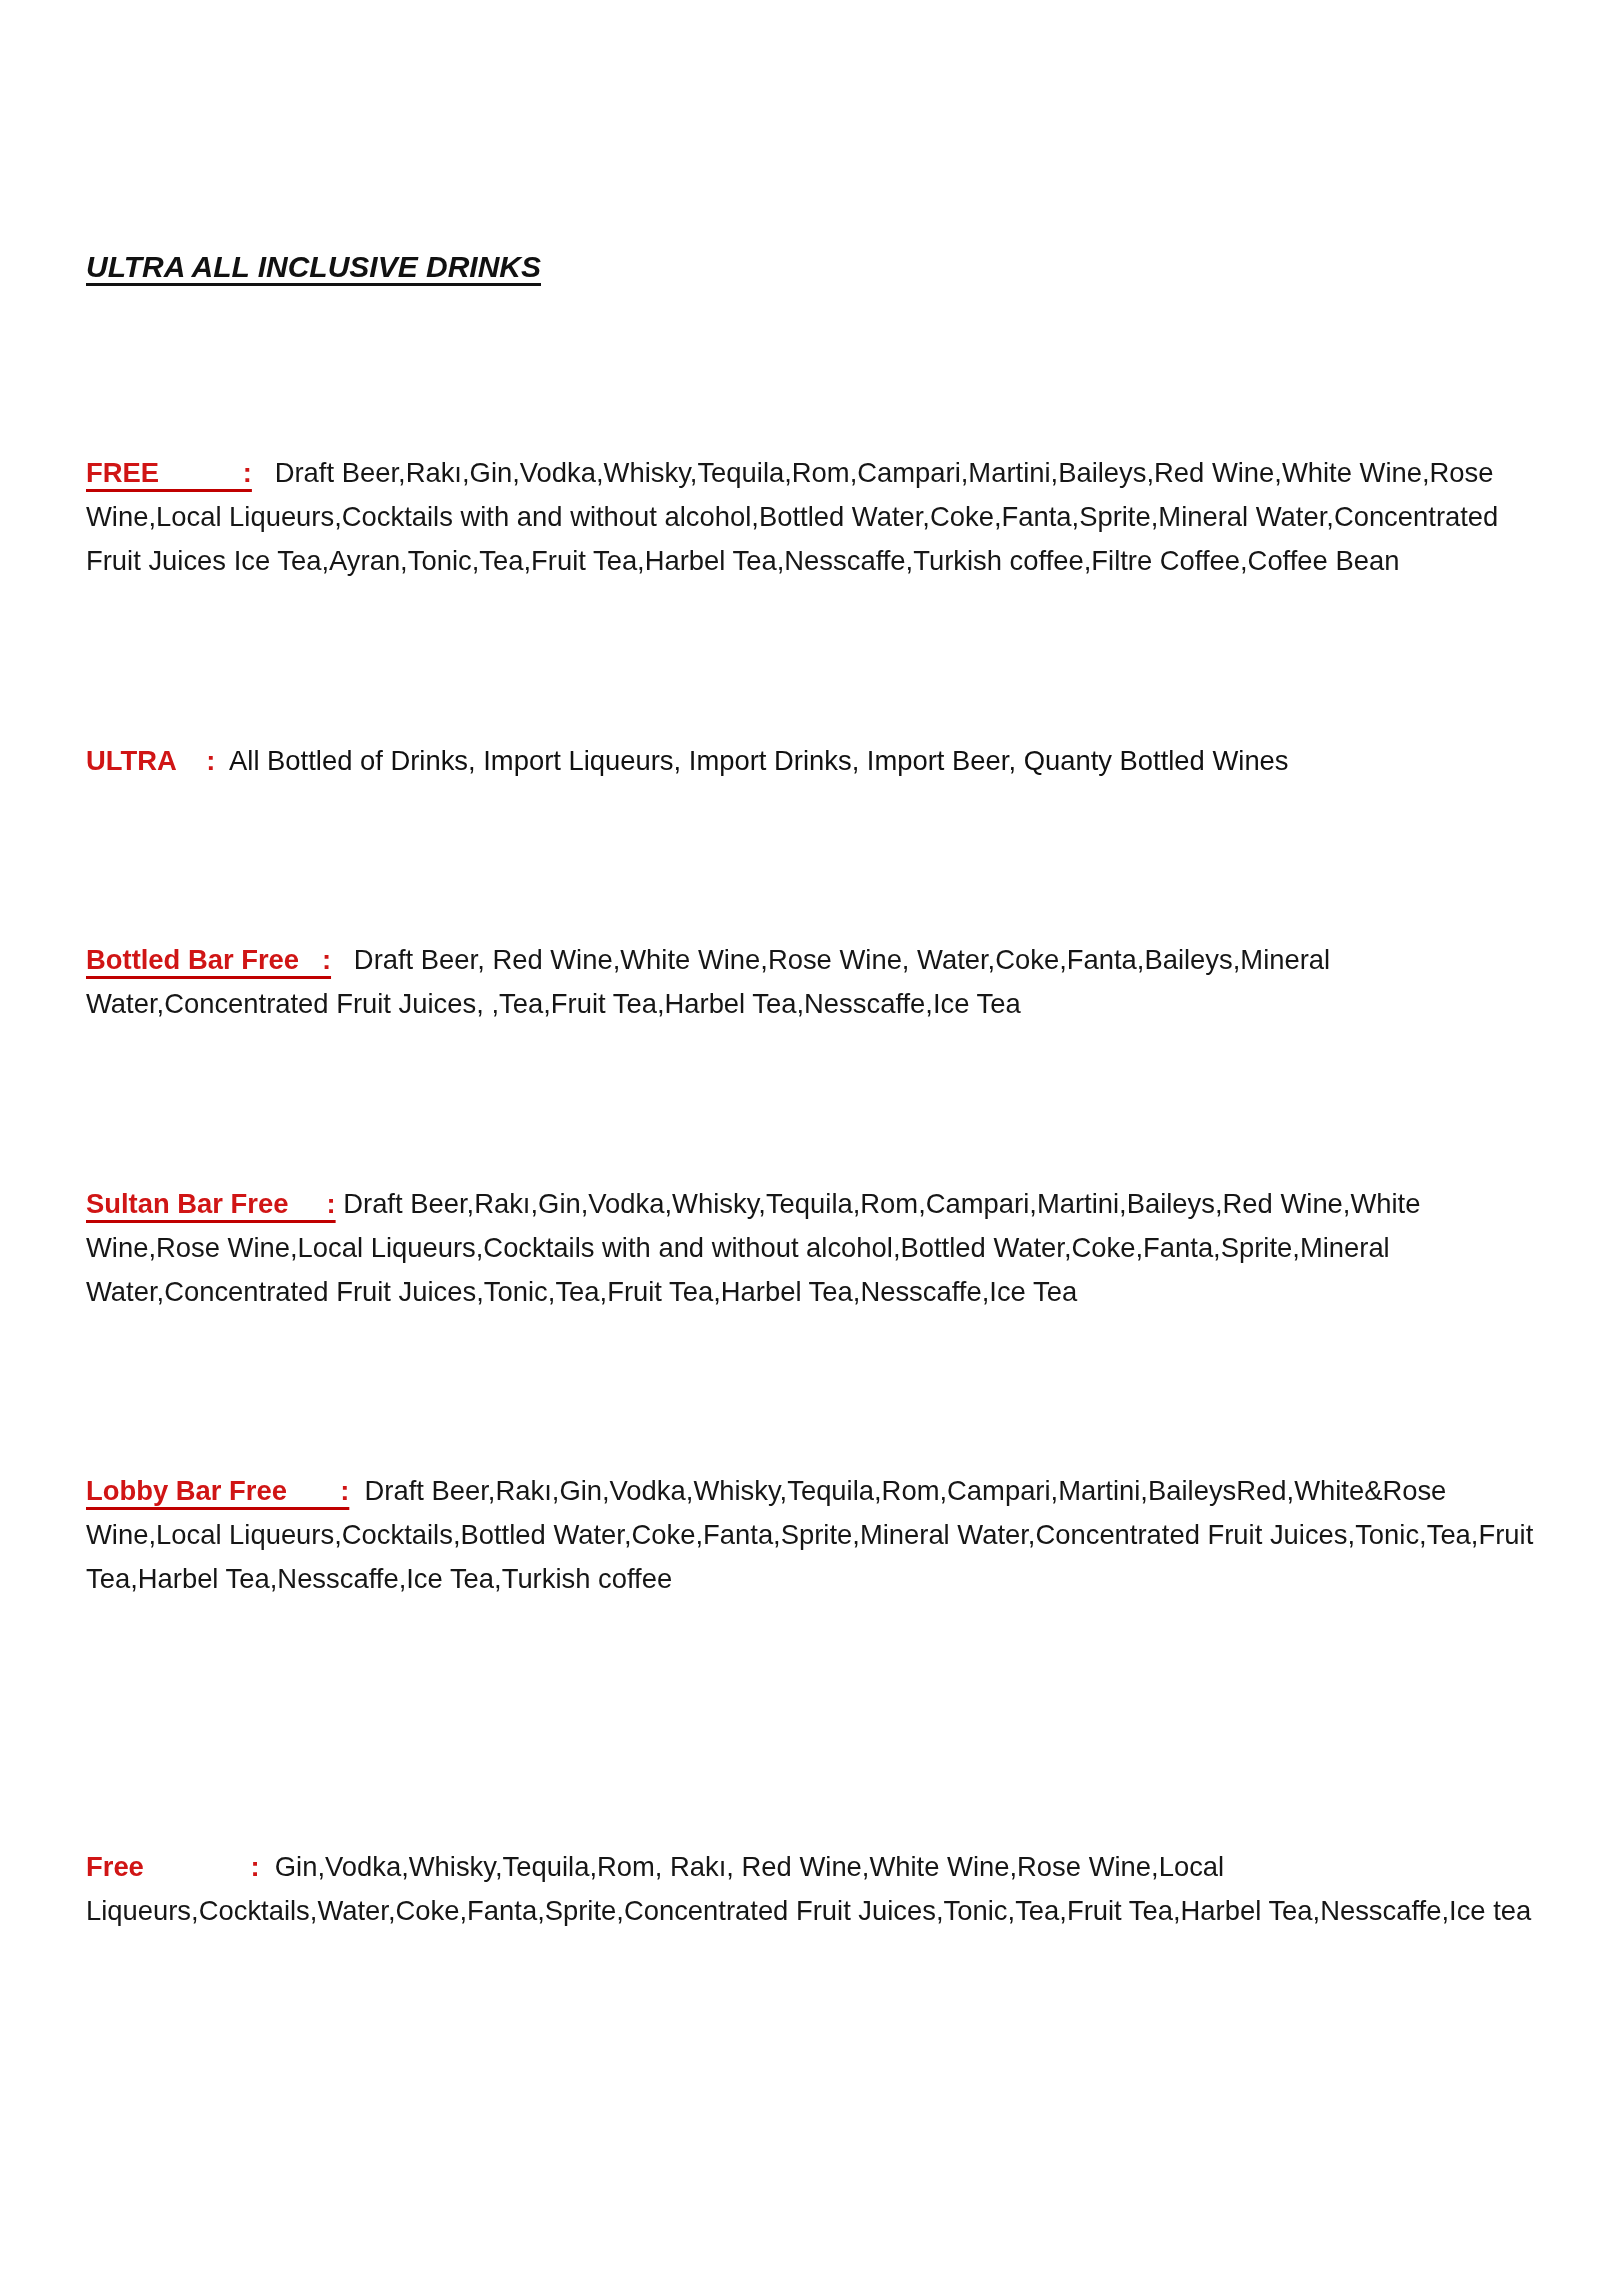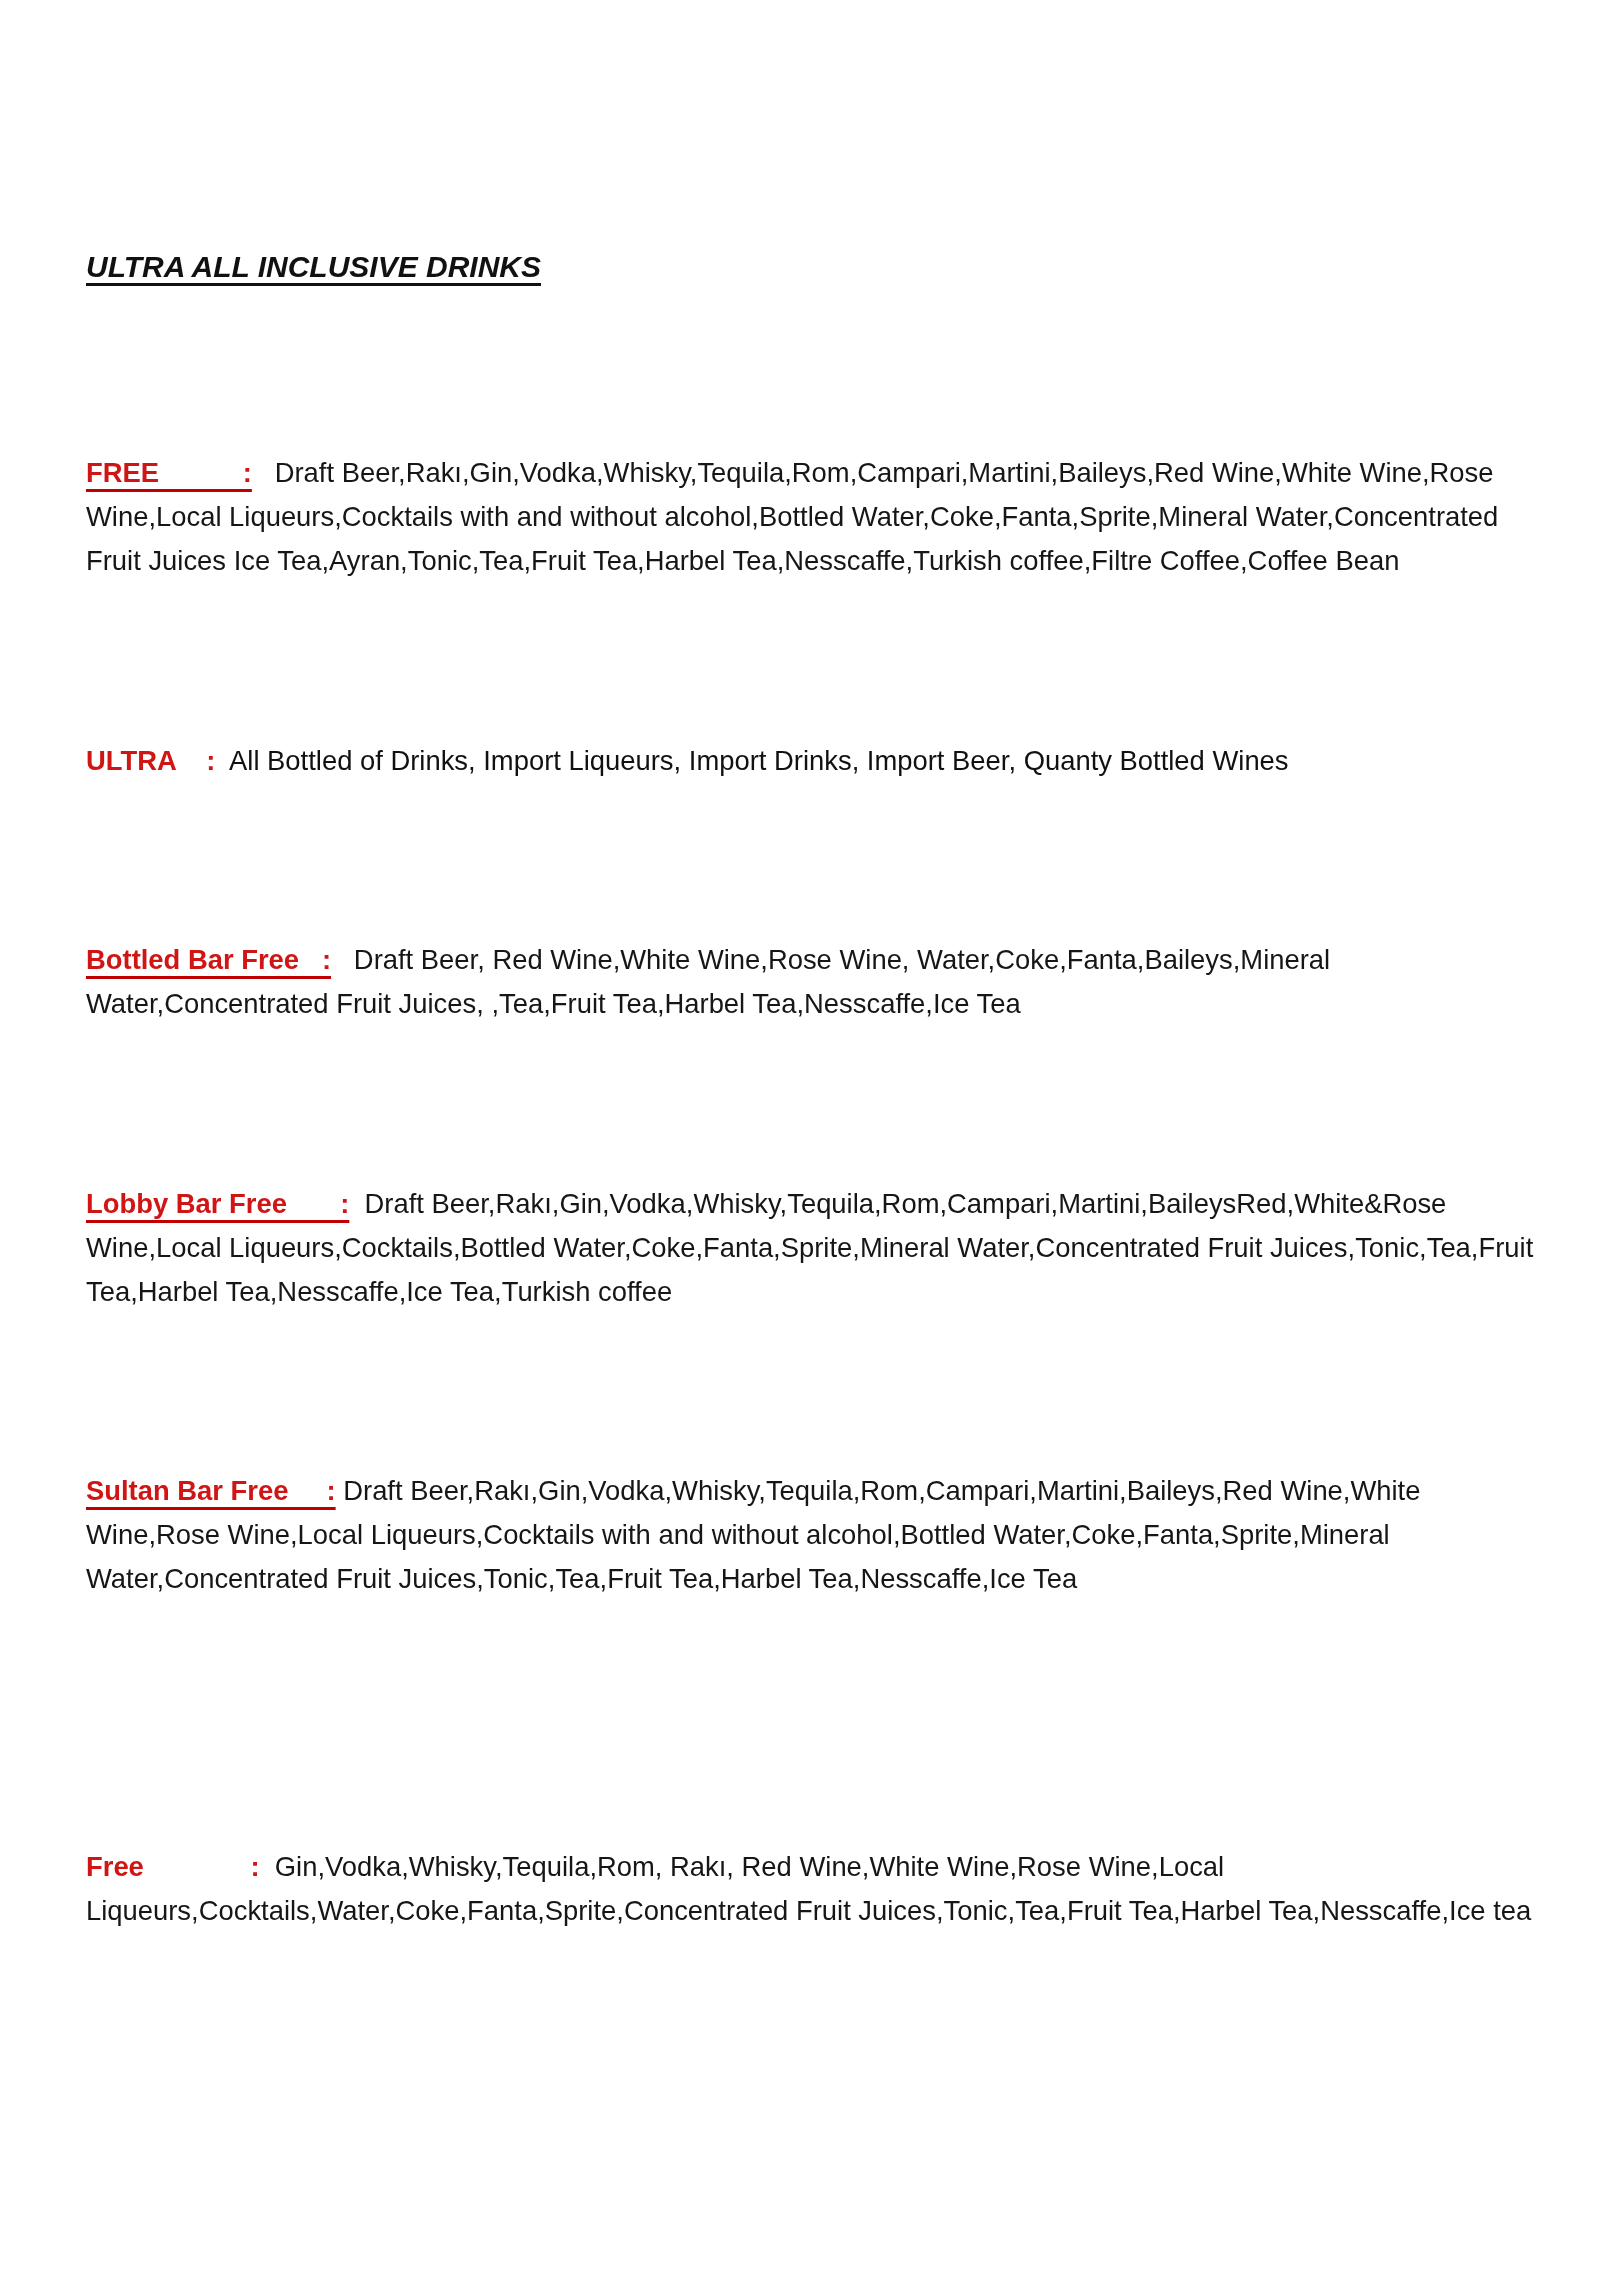--- a/index.html
+++ b/index.html
@@ -49,23 +49,23 @@
 <div class="page">
 
   <h1 class="title">ULTRA ALL INCLUSIVE DRINKS</h1>
 
   <p><span class="red-label u">FREE           :</span><span class="body-text">   Draft Beer,Rakı,Gin,Vodka,Whisky,Tequila,Rom,Campari,Martini,Baileys,Red Wine,White Wine,Rose Wine,Local Liqueurs,Cocktails with and without alcohol,Bottled Water,Coke,Fanta,Sprite,Mineral Water,Concentrated Fruit Juices Ice Tea,Ayran,Tonic,Tea,Fruit Tea,Harbel Tea,Nesscaffe,Turkish coffee,Filtre Coffee,Coffee Bean</span></p>
 
   <p><span class="red-label">ULTRA    :</span><span class="bold-body">  All Bottled of Drinks, Import Liqueurs, Import Drinks, Import Beer, Quanty Bottled Wines</span></p>
 
   <p><span class="red-label u">Bottled Bar Free   :</span><span class="body-text">   Draft Beer, Red Wine,White Wine,Rose Wine, Water,Coke,Fanta,Baileys,Mineral Water,Concentrated Fruit Juices, ,Tea,Fruit Tea,Harbel Tea,Nesscaffe,Ice Tea</span></p>
 
+  <p><span class="red-label u">Sultan Bar Free     :</span><span class="body-text"> Draft Beer,Rakı,Gin,Vodka,Whisky,Tequila,Rom,Campari,Martini,Baileys,Red Wine,White Wine,Rose Wine,Local Liqueurs,Cocktails with and without alcohol,Bottled Water,Coke,Fanta,Sprite,Mineral Water,Concentrated Fruit Juices,Tonic,Tea,Fruit Tea,Harbel Tea,Nesscaffe,Ice Tea</span></p>
+
   <p><span class="red-label u">Lobby Bar Free       :</span><span class="body-text">  Draft Beer,Rakı,Gin,Vodka,Whisky,Tequila,Rom,Campari,Martini,BaileysRed,White&amp;Rose Wine,Local Liqueurs,Cocktails,Bottled Water,Coke,Fanta,Sprite,Mineral Water,Concentrated Fruit Juices,Tonic,Tea,Fruit Tea,Harbel Tea,Nesscaffe,Ice Tea,Turkish coffee</span></p>
-
-  <p><span class="red-label u">Sultan Bar Free     :</span><span class="body-text"> Draft Beer,Rakı,Gin,Vodka,Whisky,Tequila,Rom,Campari,Martini,Baileys,Red Wine,White Wine,Rose Wine,Local Liqueurs,Cocktails with and without alcohol,Bottled Water,Coke,Fanta,Sprite,Mineral Water,Concentrated Fruit Juices,Tonic,Tea,Fruit Tea,Harbel Tea,Nesscaffe,Ice Tea</span></p>
 
 
 
   <p><span class="red-label">Free              :</span><span class="body-text">  Gin,Vodka,Whisky,Tequila,Rom, Rakı, Red Wine,White Wine,Rose Wine,Local Liqueurs,Cocktails,Water,Coke,Fanta,Sprite,Concentrated Fruit Juices,Tonic,Tea,Fruit Tea,Harbel Tea,Nesscaffe,Ice tea</span></p>
 
   
 
   
 
   

